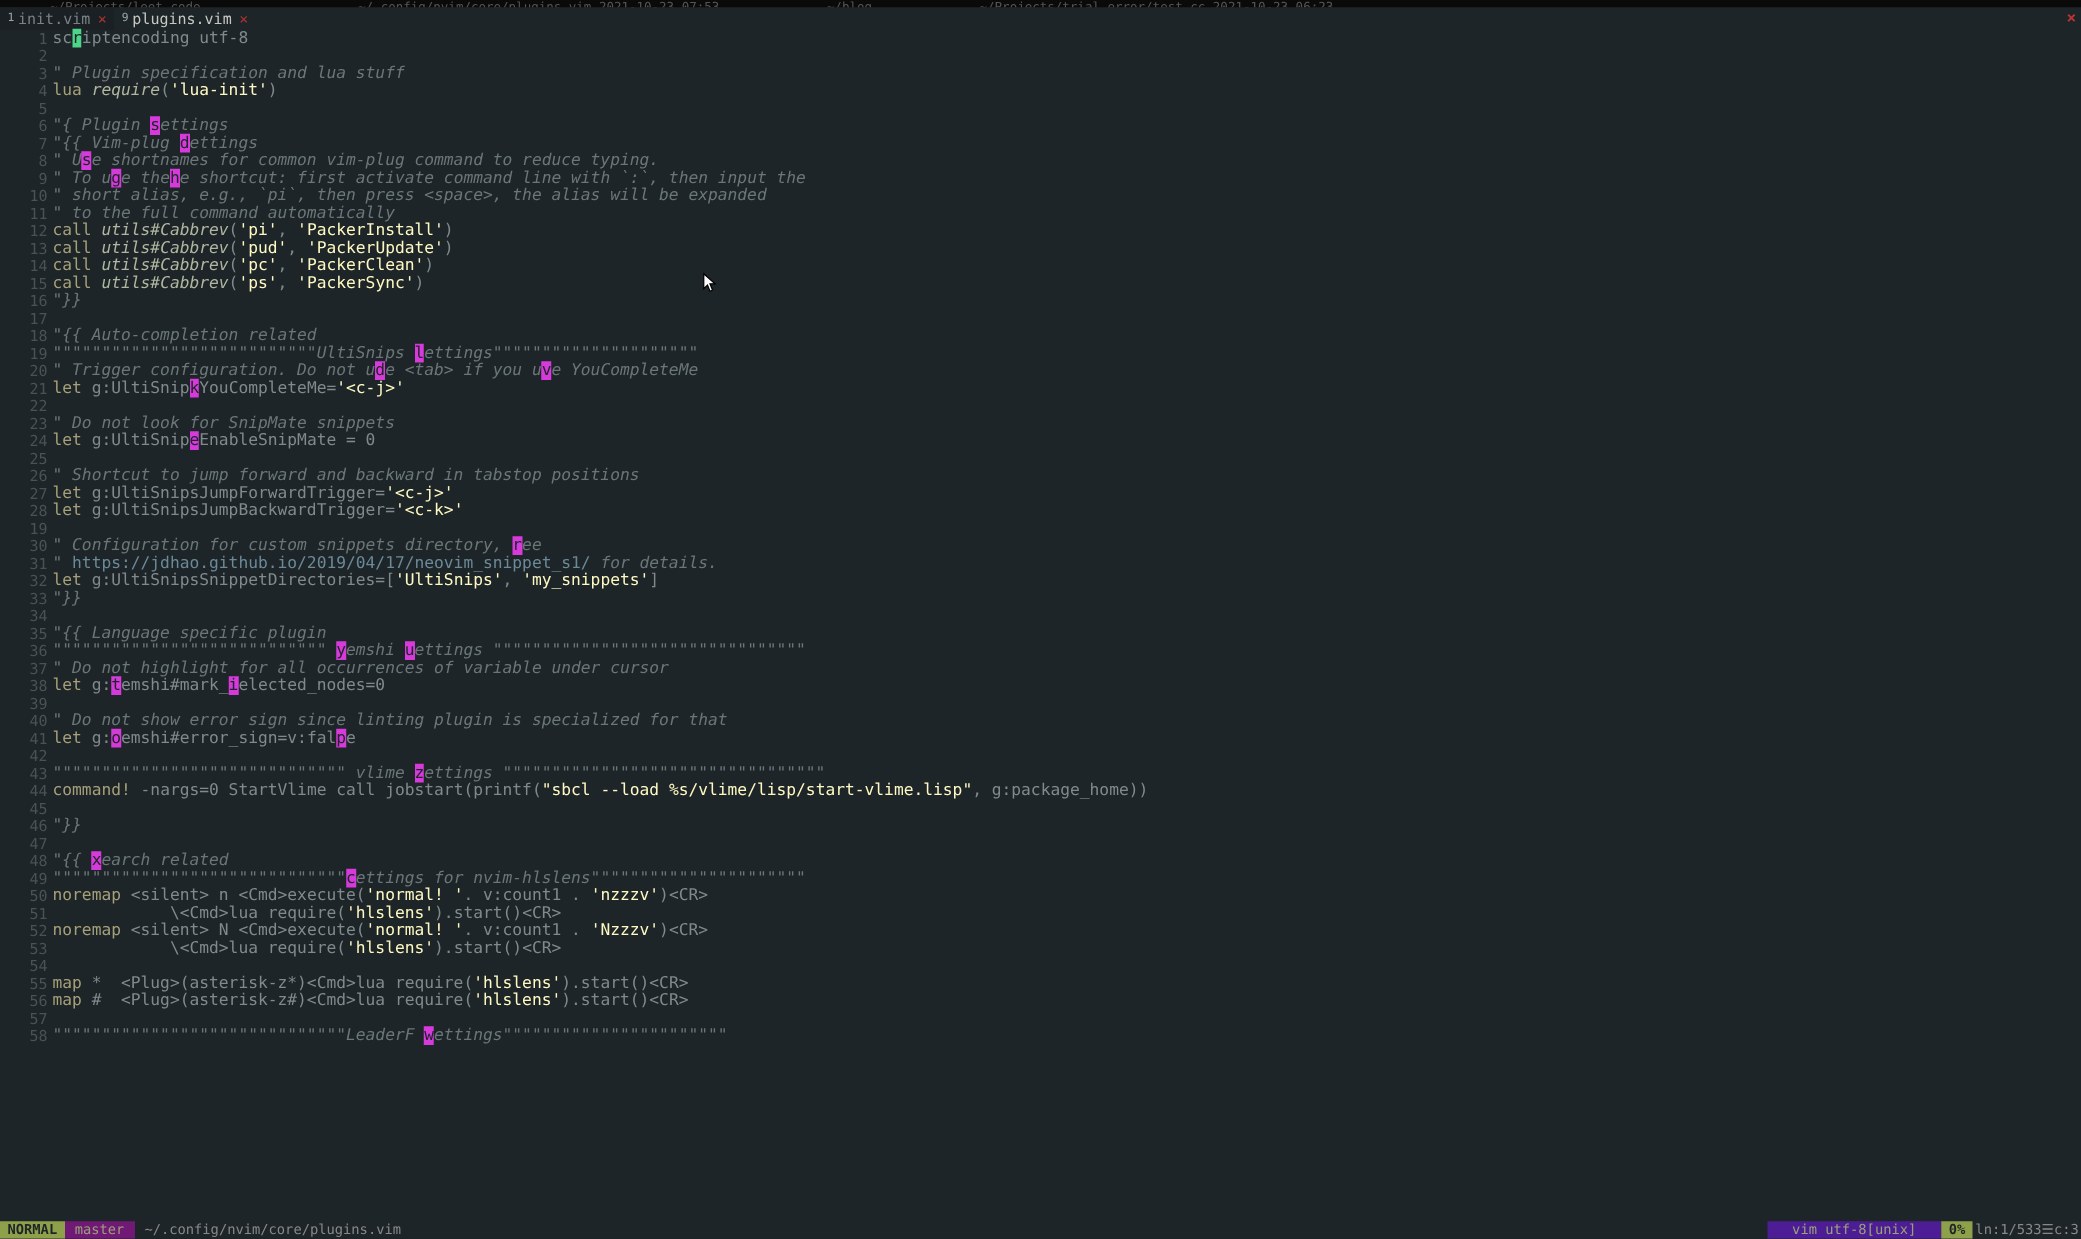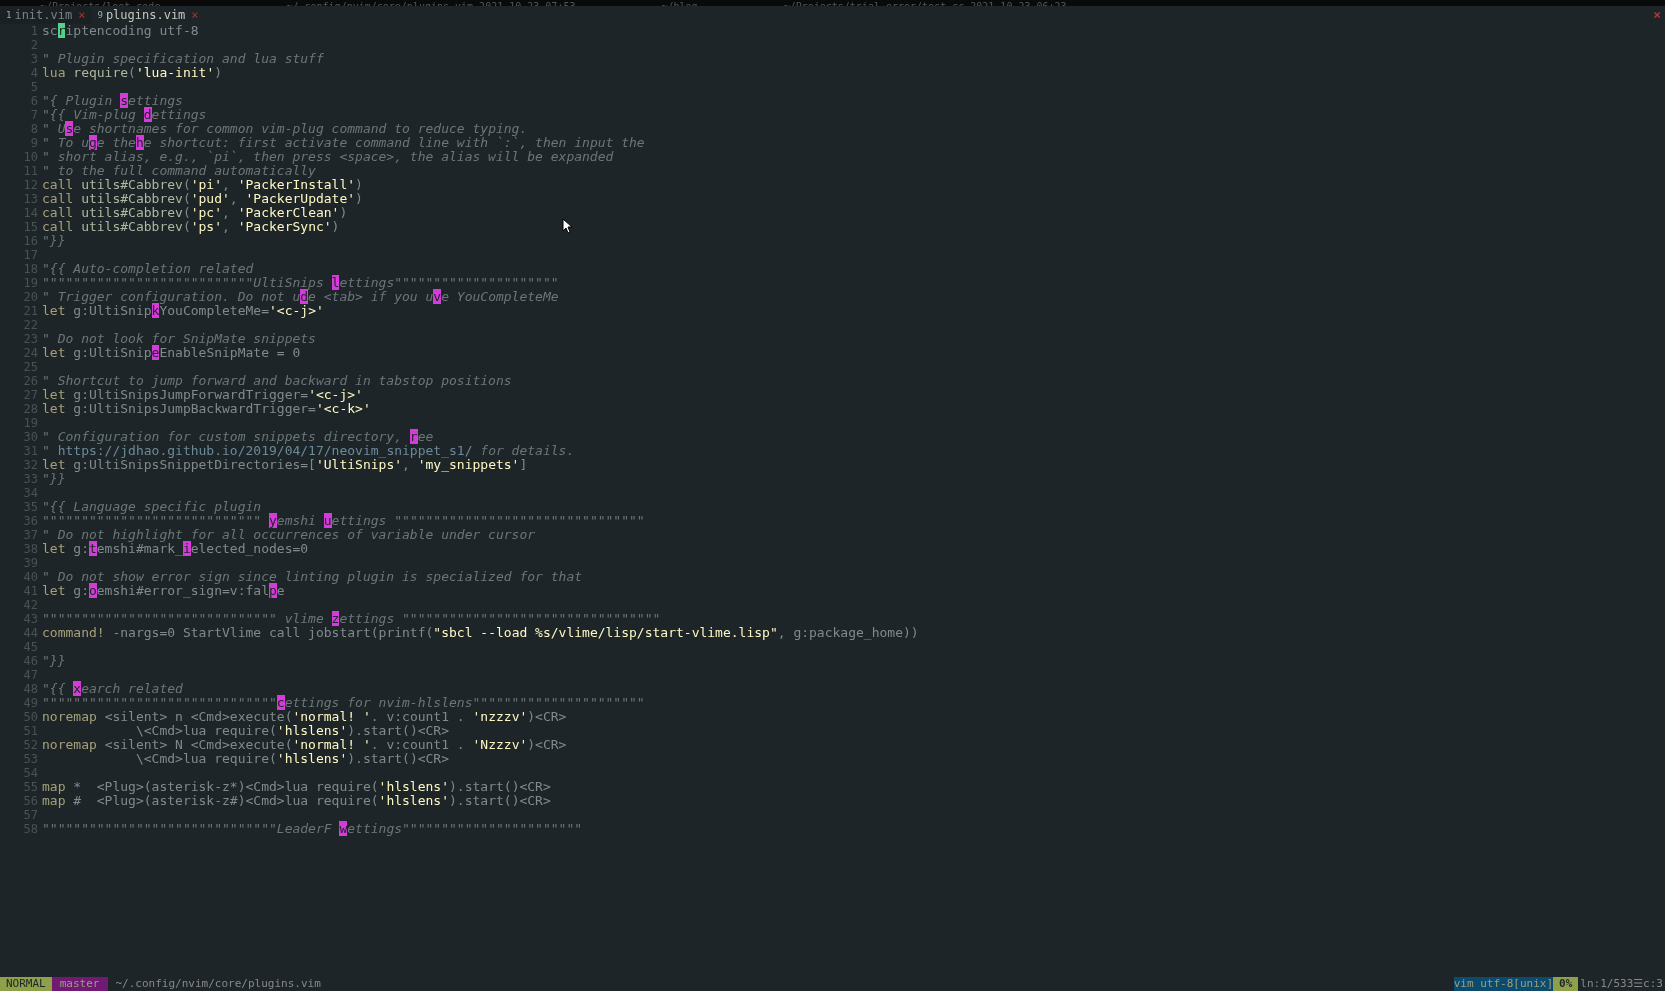--- a/index.html
+++ b/index.html
@@ -54,40 +54,40 @@
     width: 18px;
     text-align: right;
     color: #4a5254;
     margin-right: 4px;
     flex-shrink:0;
     font-size:12px;
   }
   .code { color: #808a8c; font-style: normal; }
   .comment { color: #6b7678; font-style: italic; }
   .kw { color: #a5a07a; }
-  .fn { color: #b0b7a0; }
+  .fn { color: #b0b7a0; font-style: italic; }
   .str { color: #fef9c3; }
   .link { color: #6b8a99; }
   .hl { background: #d63adb; color: #1e2528; }
   .cursor { background: #4cd68a; color:#1e2528;}
   .statusbar {
     position: absolute;
     bottom: 0;
     left: 0; right:0;
     height: 14px;
     background: #1e2528;
     display:flex;
     font-size:11px;
     color:#666;
   }
-  .mode { background:#8fa04a; color:#1e2528; padding:0 6px; font-weight:normal;}
+  .mode { background:#8fa04a; color:#1e2528; padding:0 6px; font-weight:bold;}
   .branch { background:#701a75; color:#9aa07a; padding:0 8px;}
   .path { padding:0 8px; color:#888;text-align:right;}
   .right { margin-left:auto; display:flex;}
-  .enc { background:#0c4a6e; color:#9aa07a; padding:0 0;}
+  .enc { background:#4c1d95; color:#9aa07a; padding:0 20px;}
   .pct { background:#8fa04a; color:#1e2528; padding:0 6px; font-weight:bold;}
   .pos { color:#888; padding:0 2px;}
   .mouse {
     position:absolute;
     left:562px; top:218px;
     width:12px; height:18px;
     pointer-events:none;
   }
 </style>
 </head>

